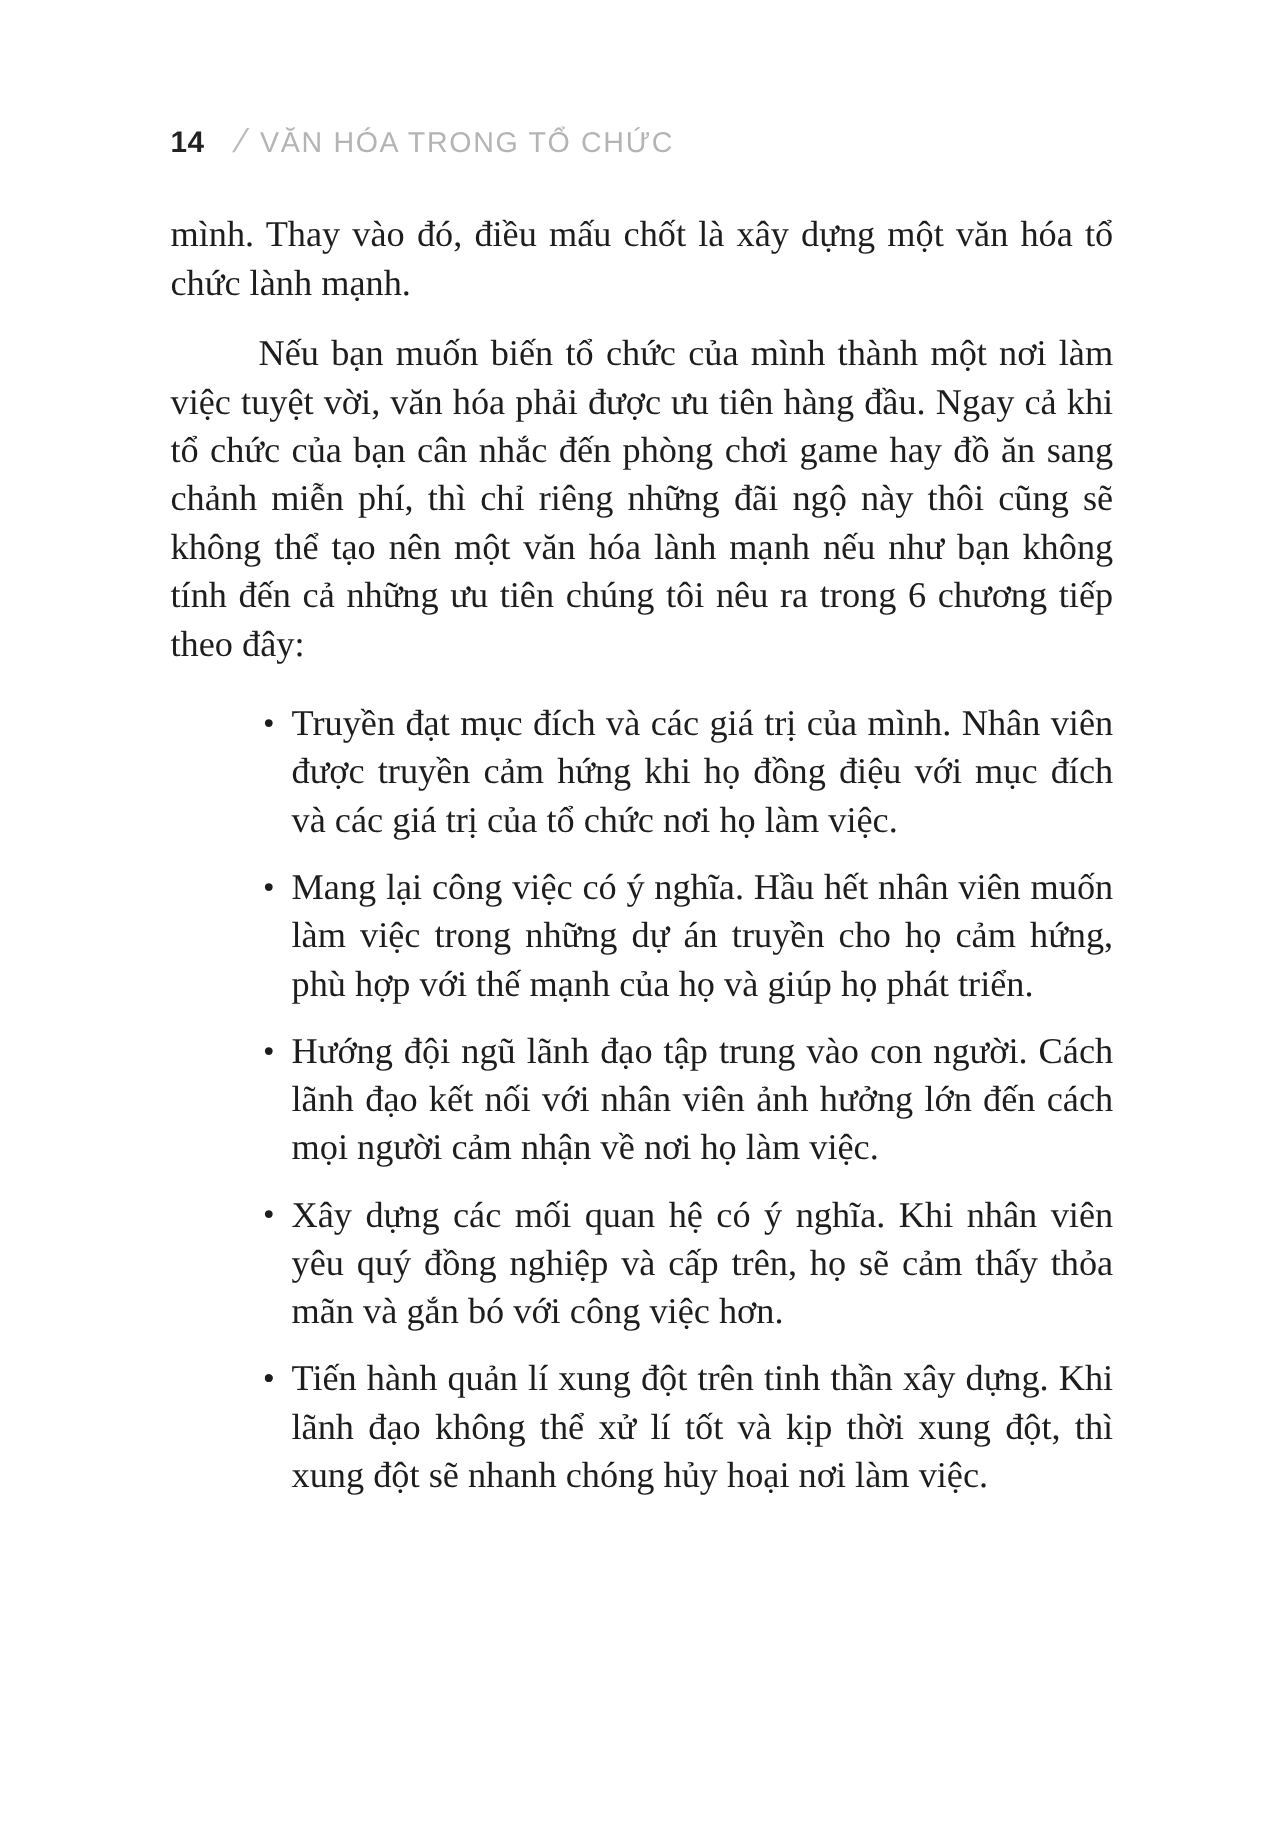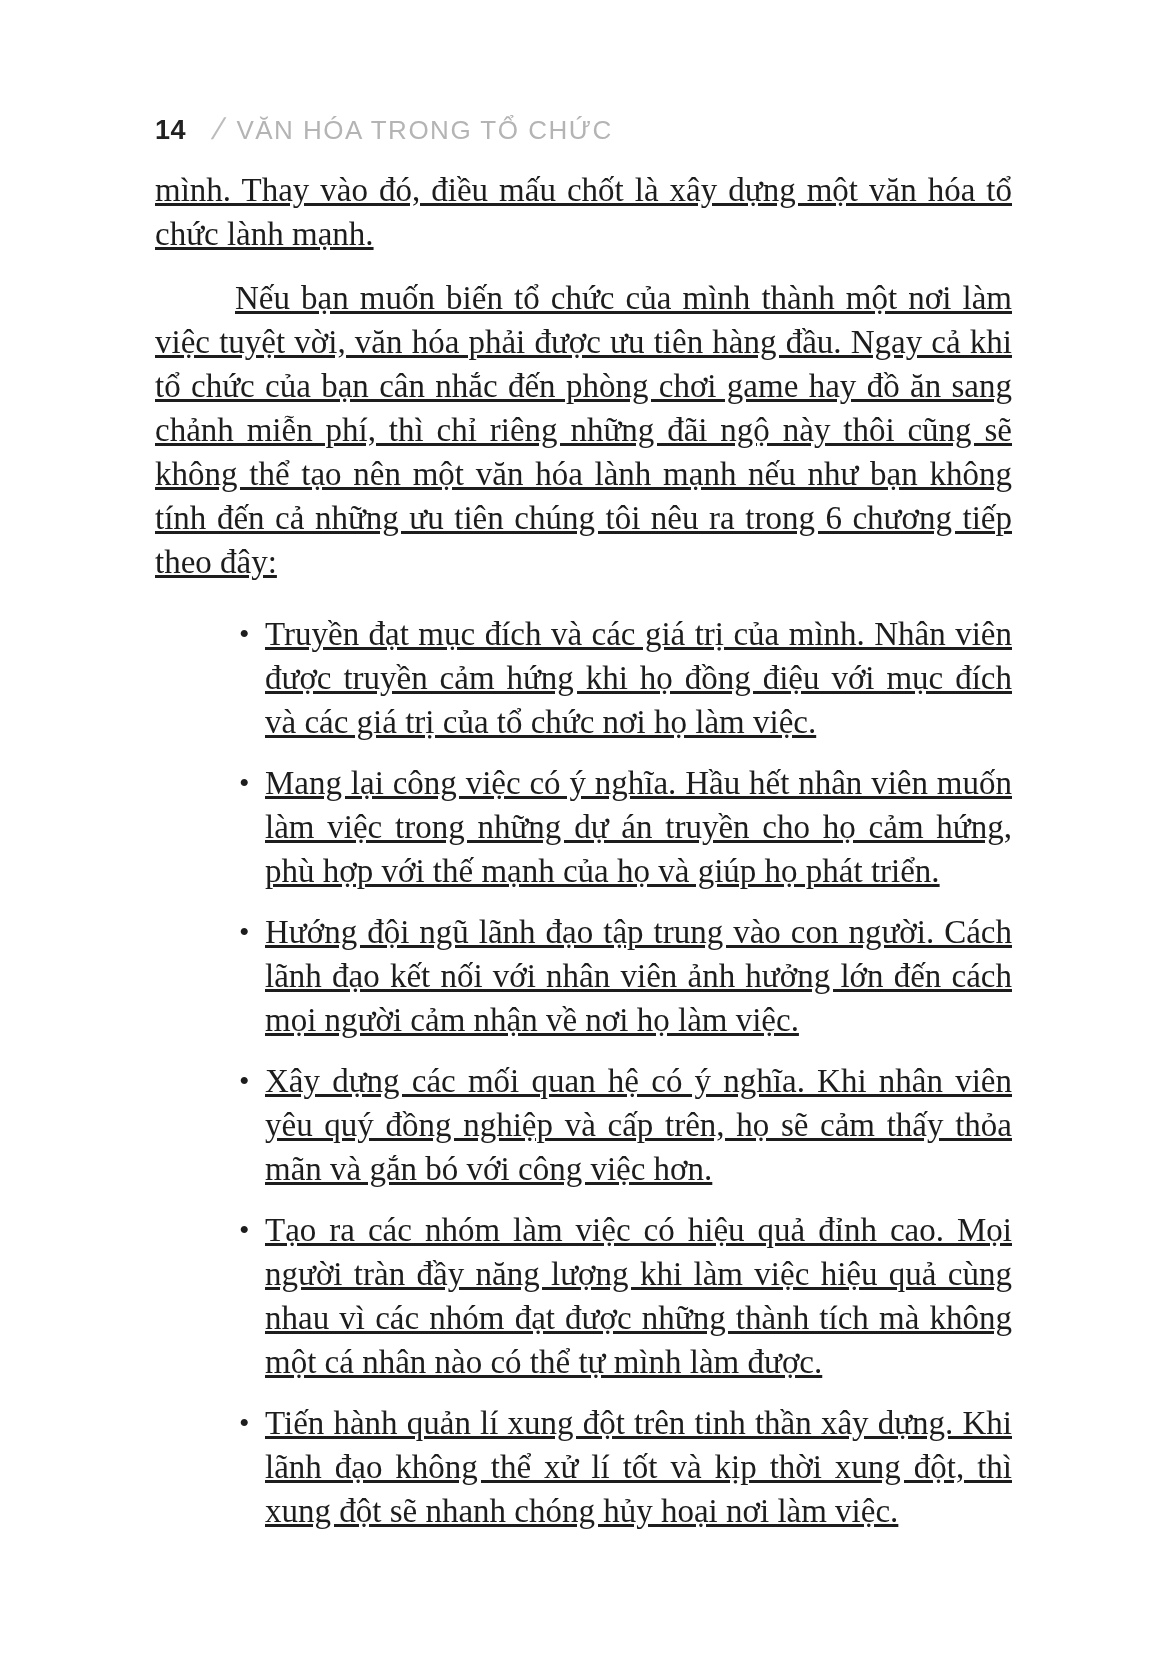--- a/index.html
+++ b/index.html
@@ -42,25 +42,24 @@
   }
   .running-title {
     font-size: 26px;
     font-weight: 300;
     color: #b4b4b4;
     letter-spacing: 1.5px;
     text-transform: uppercase;
   }
   
   .body-text {
-    margin-top: 22px;
+    margin-top: 46px;
     font-size: 33px;
     line-height: 44px;
     text-align: justify;
-    text-decoration: underline;
   }
   .body-text p {
     margin: 0 0 20px 0;
   }
   .body-text p.indented {
     text-indent: 80px;
   }
   
   ul.bullet-list {
     list-style: none;
@@ -109,21 +108,20 @@
       <li>
         <span class="bullet-marker">•</span>
         <span>Hướng đội ngũ lãnh đạo tập trung vào con người. Cách lãnh đạo kết nối với nhân viên ảnh hưởng lớn đến cách mọi người cảm nhận về nơi họ làm việc.</span>
       </li>
       <li>
         <span class="bullet-marker">•</span>
         <span>Xây dựng các mối quan hệ có ý nghĩa. Khi nhân viên yêu quý đồng nghiệp và cấp trên, họ sẽ cảm thấy thỏa mãn và gắn bó với công việc hơn.</span>
       </li>
       <li>
         <span class="bullet-marker">•</span>
-        <span>Tạo ra các nhóm làm việc có hiệu quả đỉnh cao. Mọi người tràn đầy năng lượng khi làm việc hiệu quả cùng nhau vì các nhóm đạt được những thành tích mà không một cá nhân nào có thể tự mình làm được.</span>
       </li>
       <li>
         <span class="bullet-marker">•</span>
         <span>Tiến hành quản lí xung đột trên tinh thần xây dựng. Khi lãnh đạo không thể xử lí tốt và kịp thời xung đột, thì xung đột sẽ nhanh chóng hủy hoại nơi làm việc.</span>
       </li>
     </ul>
   </div>
 
 </div>
 

